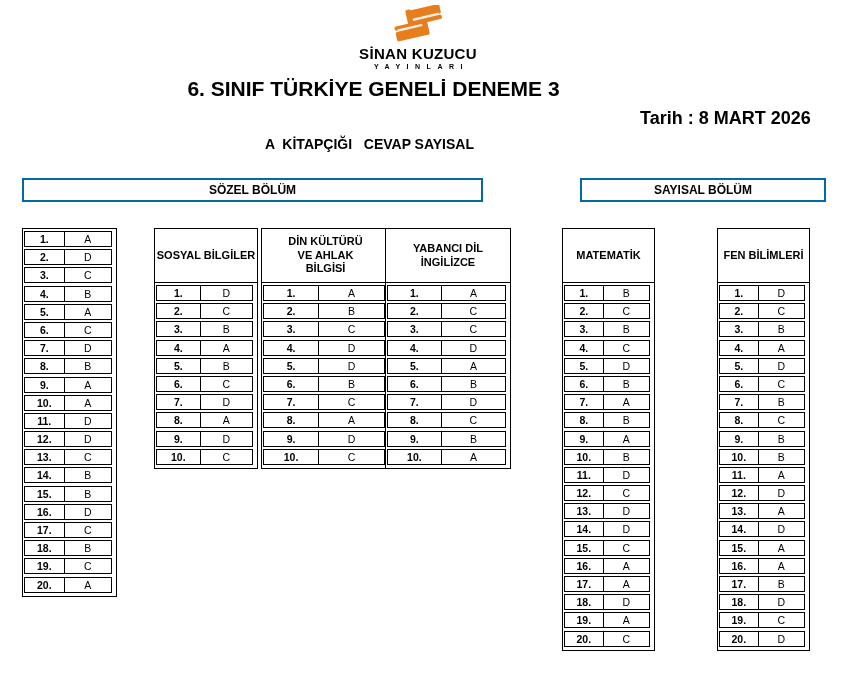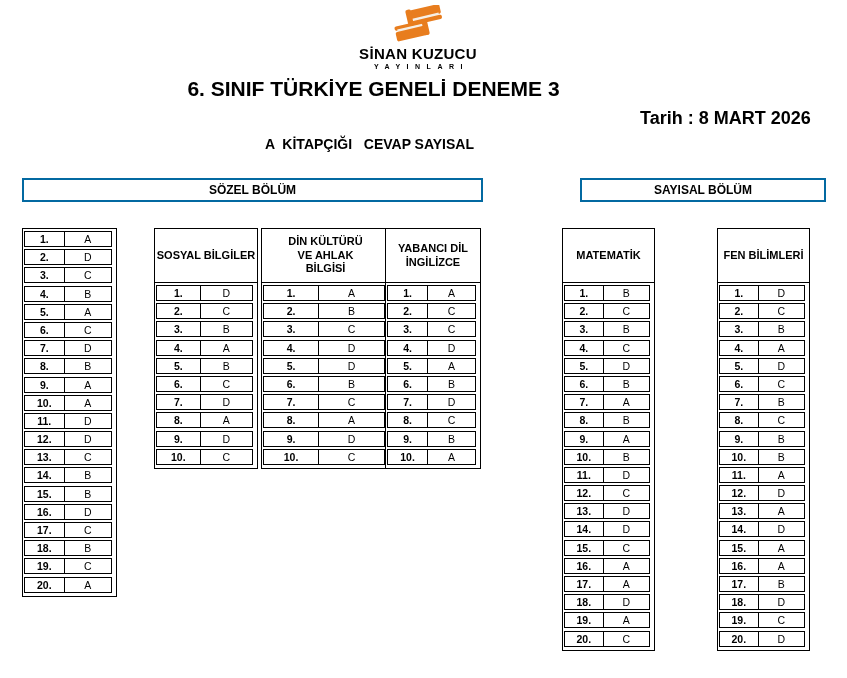--- a/index.html
+++ b/index.html
@@ -55,21 +55,21 @@
   .section-sayisal { left: 562px; width: 246px; margin-left: 18px; }
 
   
   .anstable {
     position: absolute; top: 228px;
     border: 1.6px solid #000; background: #fff;
   }
   .t0 { left: 22px;  width: 95px;  }
   .t1 { left: 154px; width: 104px; }
   .t2 { left: 261px; width: 129px; }
-  .t3 { left: 385px; width: 96px; }
+  .t3 { left: 385px; width: 126px; }
   .t4 { left: 562px; width: 93px;  }
   .t5 { left: 717px; width: 93px;  }
 
   .subject {
     height: 54px;
     border-bottom: 1.6px solid #000;
     display: flex; align-items: center; justify-content: center;
     text-align: center;
     font-weight: 700; font-size: 11px; line-height: 13.5px;
     white-space: pre-line;

